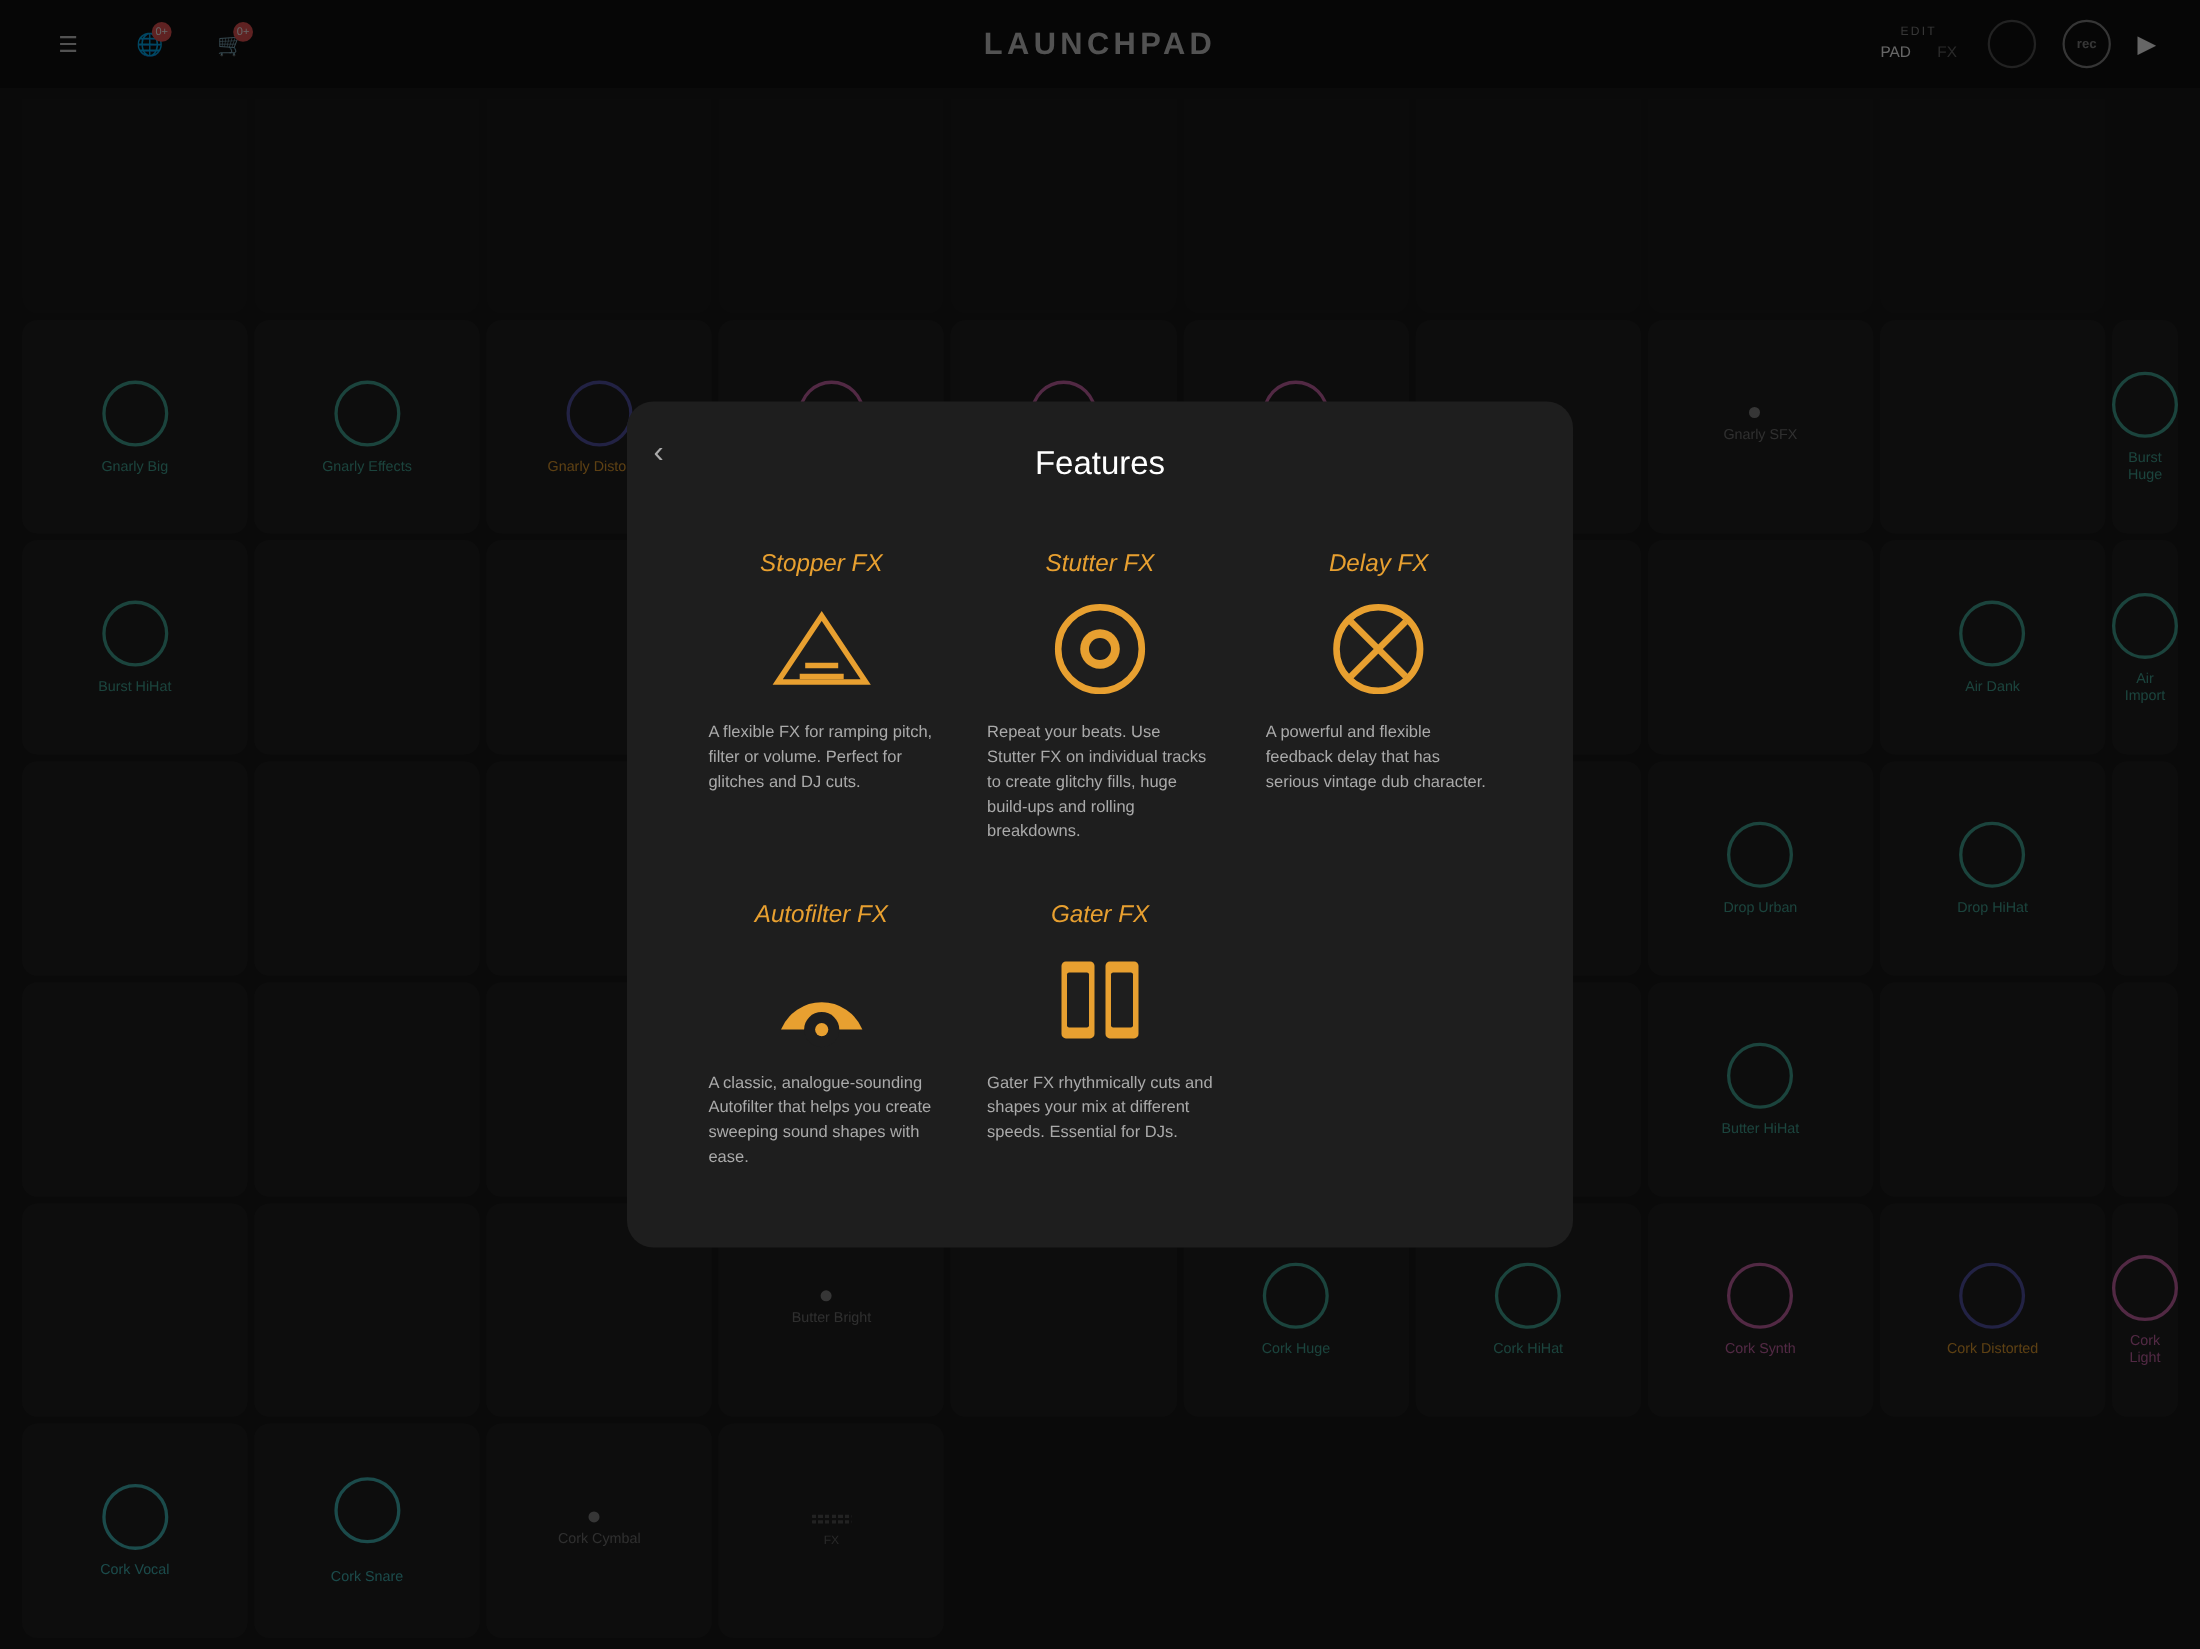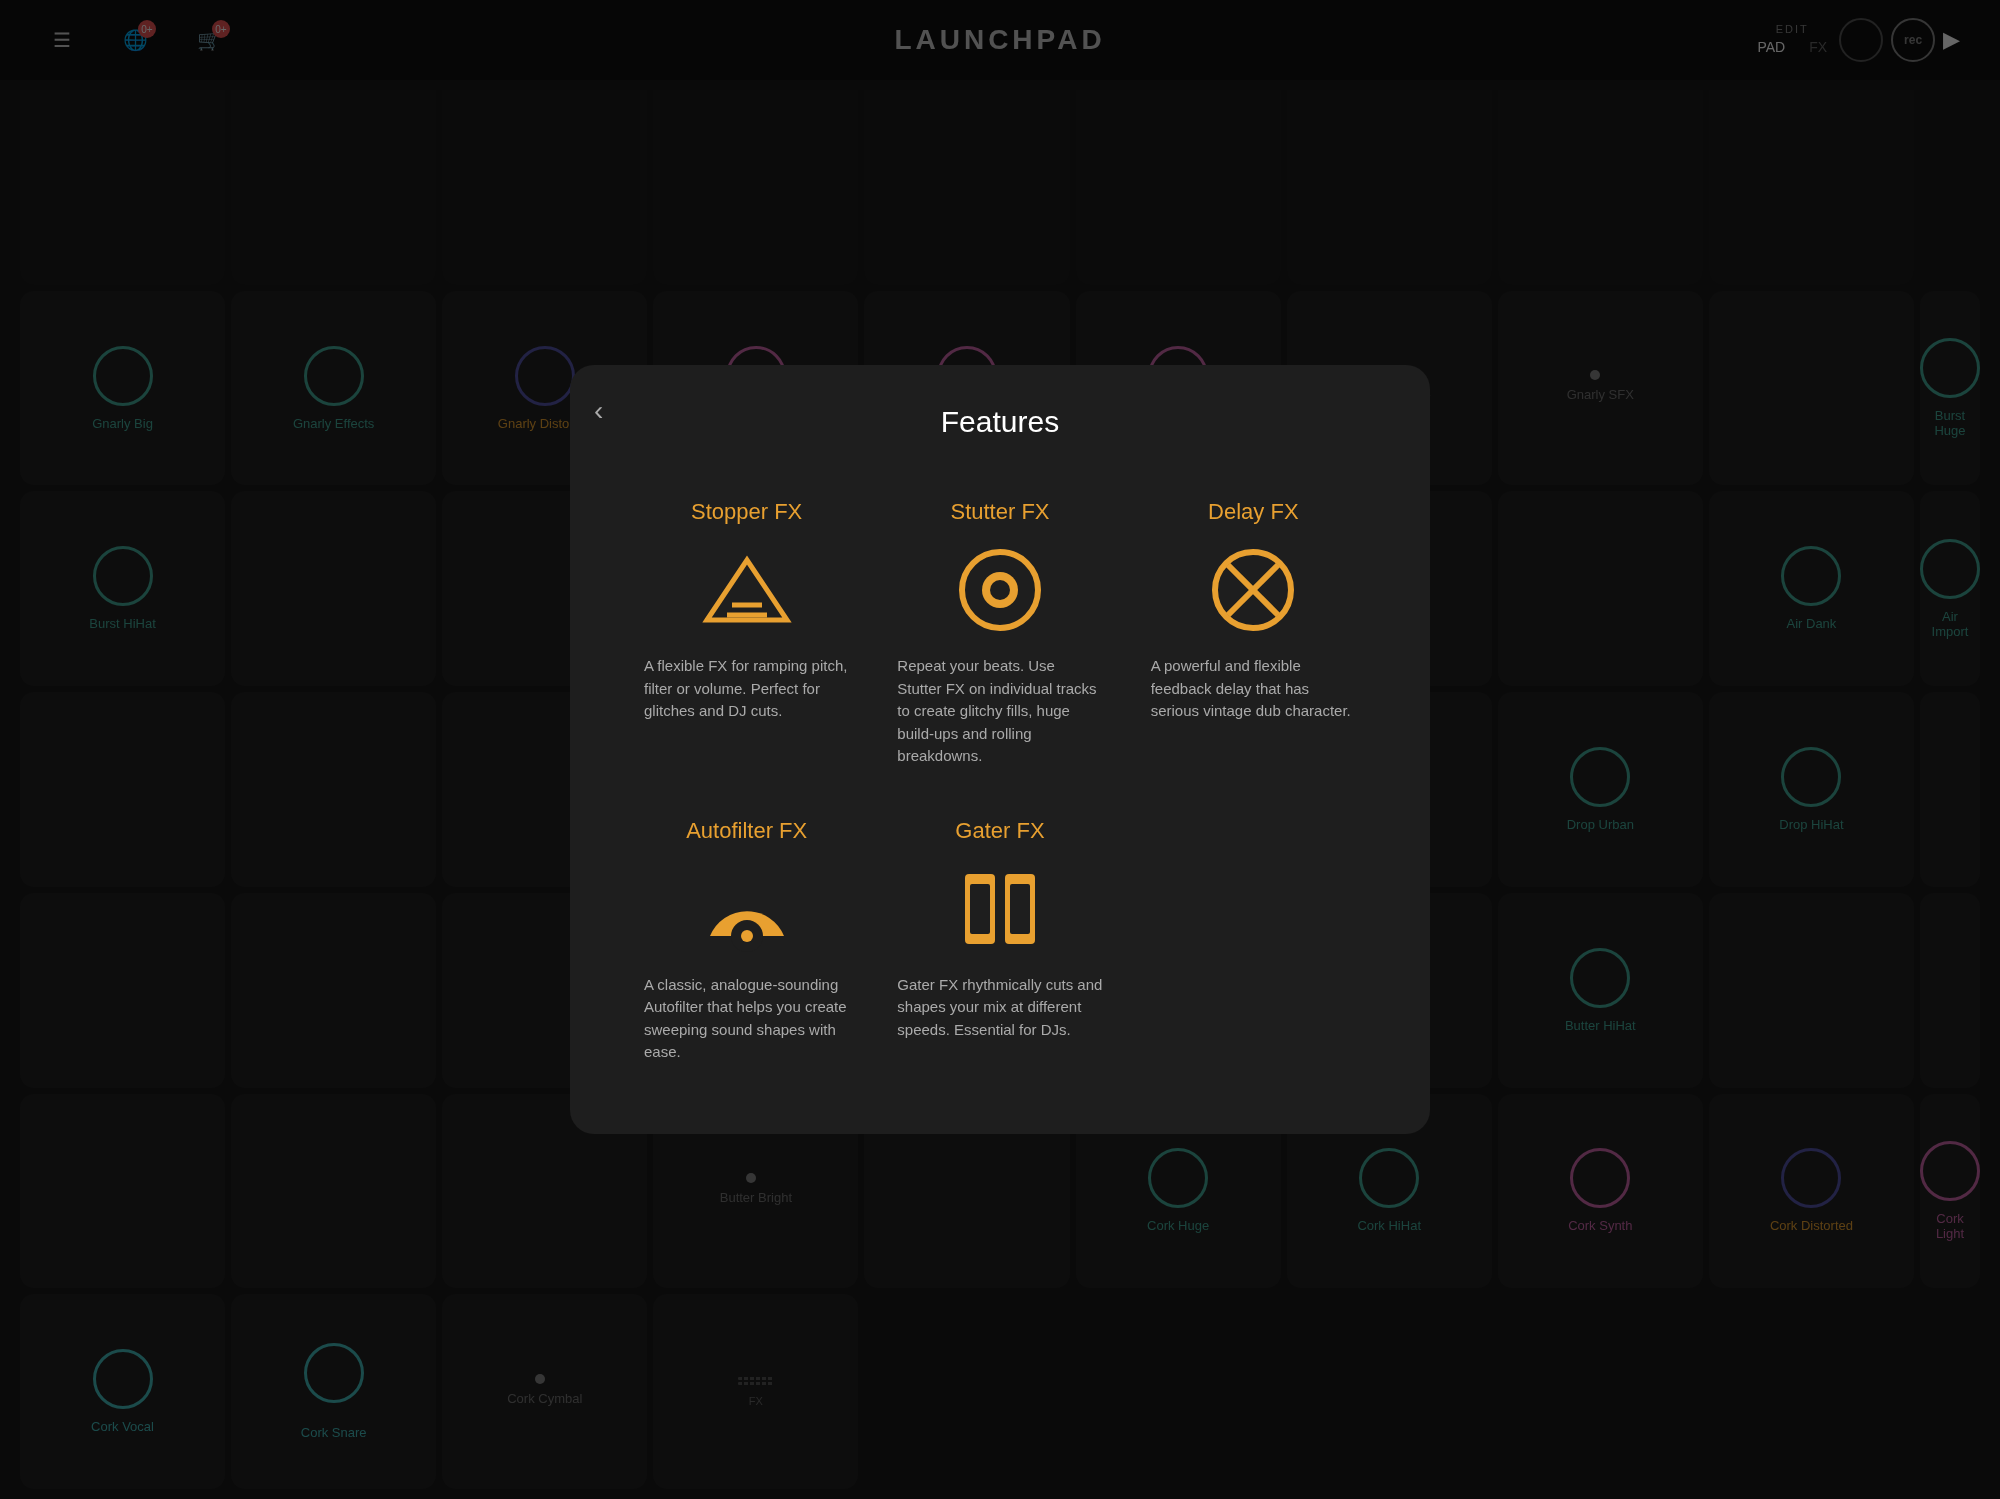--- a/index.html
+++ b/index.html
@@ -26,21 +26,21 @@
     .top-bar-left { display: flex; align-items: center; gap: 30px; }
     .top-bar-center {
       position: absolute;
       left: 50%;
       transform: translateX(-50%);
       font-size: 28px;
       font-weight: 700;
       letter-spacing: 4px;
       color: #ccc;
     }
-    .top-bar-right { display: flex; align-items: center; gap: 8px; }
+    .top-bar-right { display: flex; align-items: center; gap: 24px; }
     .icon-btn {
       width: 44px; height: 44px;
       border-radius: 50%;
       background: transparent;
       border: none;
       cursor: pointer;
       display: flex; align-items: center; justify-content: center;
       color: #ccc;
       font-size: 22px;
       position: relative;
@@ -237,20 +237,21 @@
       display: flex;
       flex-direction: column;
       align-items: center;
       padding: 20px 24px 30px;
       gap: 20px;
     }
     .feature-title {
       font-size: 22px;
       color: #e8a030;
       font-weight: 500;
+      font-style: italic;
     }
     .feature-icon {
       width: 90px; height: 90px;
       display: flex; align-items: center; justify-content: center;
     }
     .feature-desc {
       font-size: 15px;
       color: #aaa;
       text-align: left;
       line-height: 1.5;

